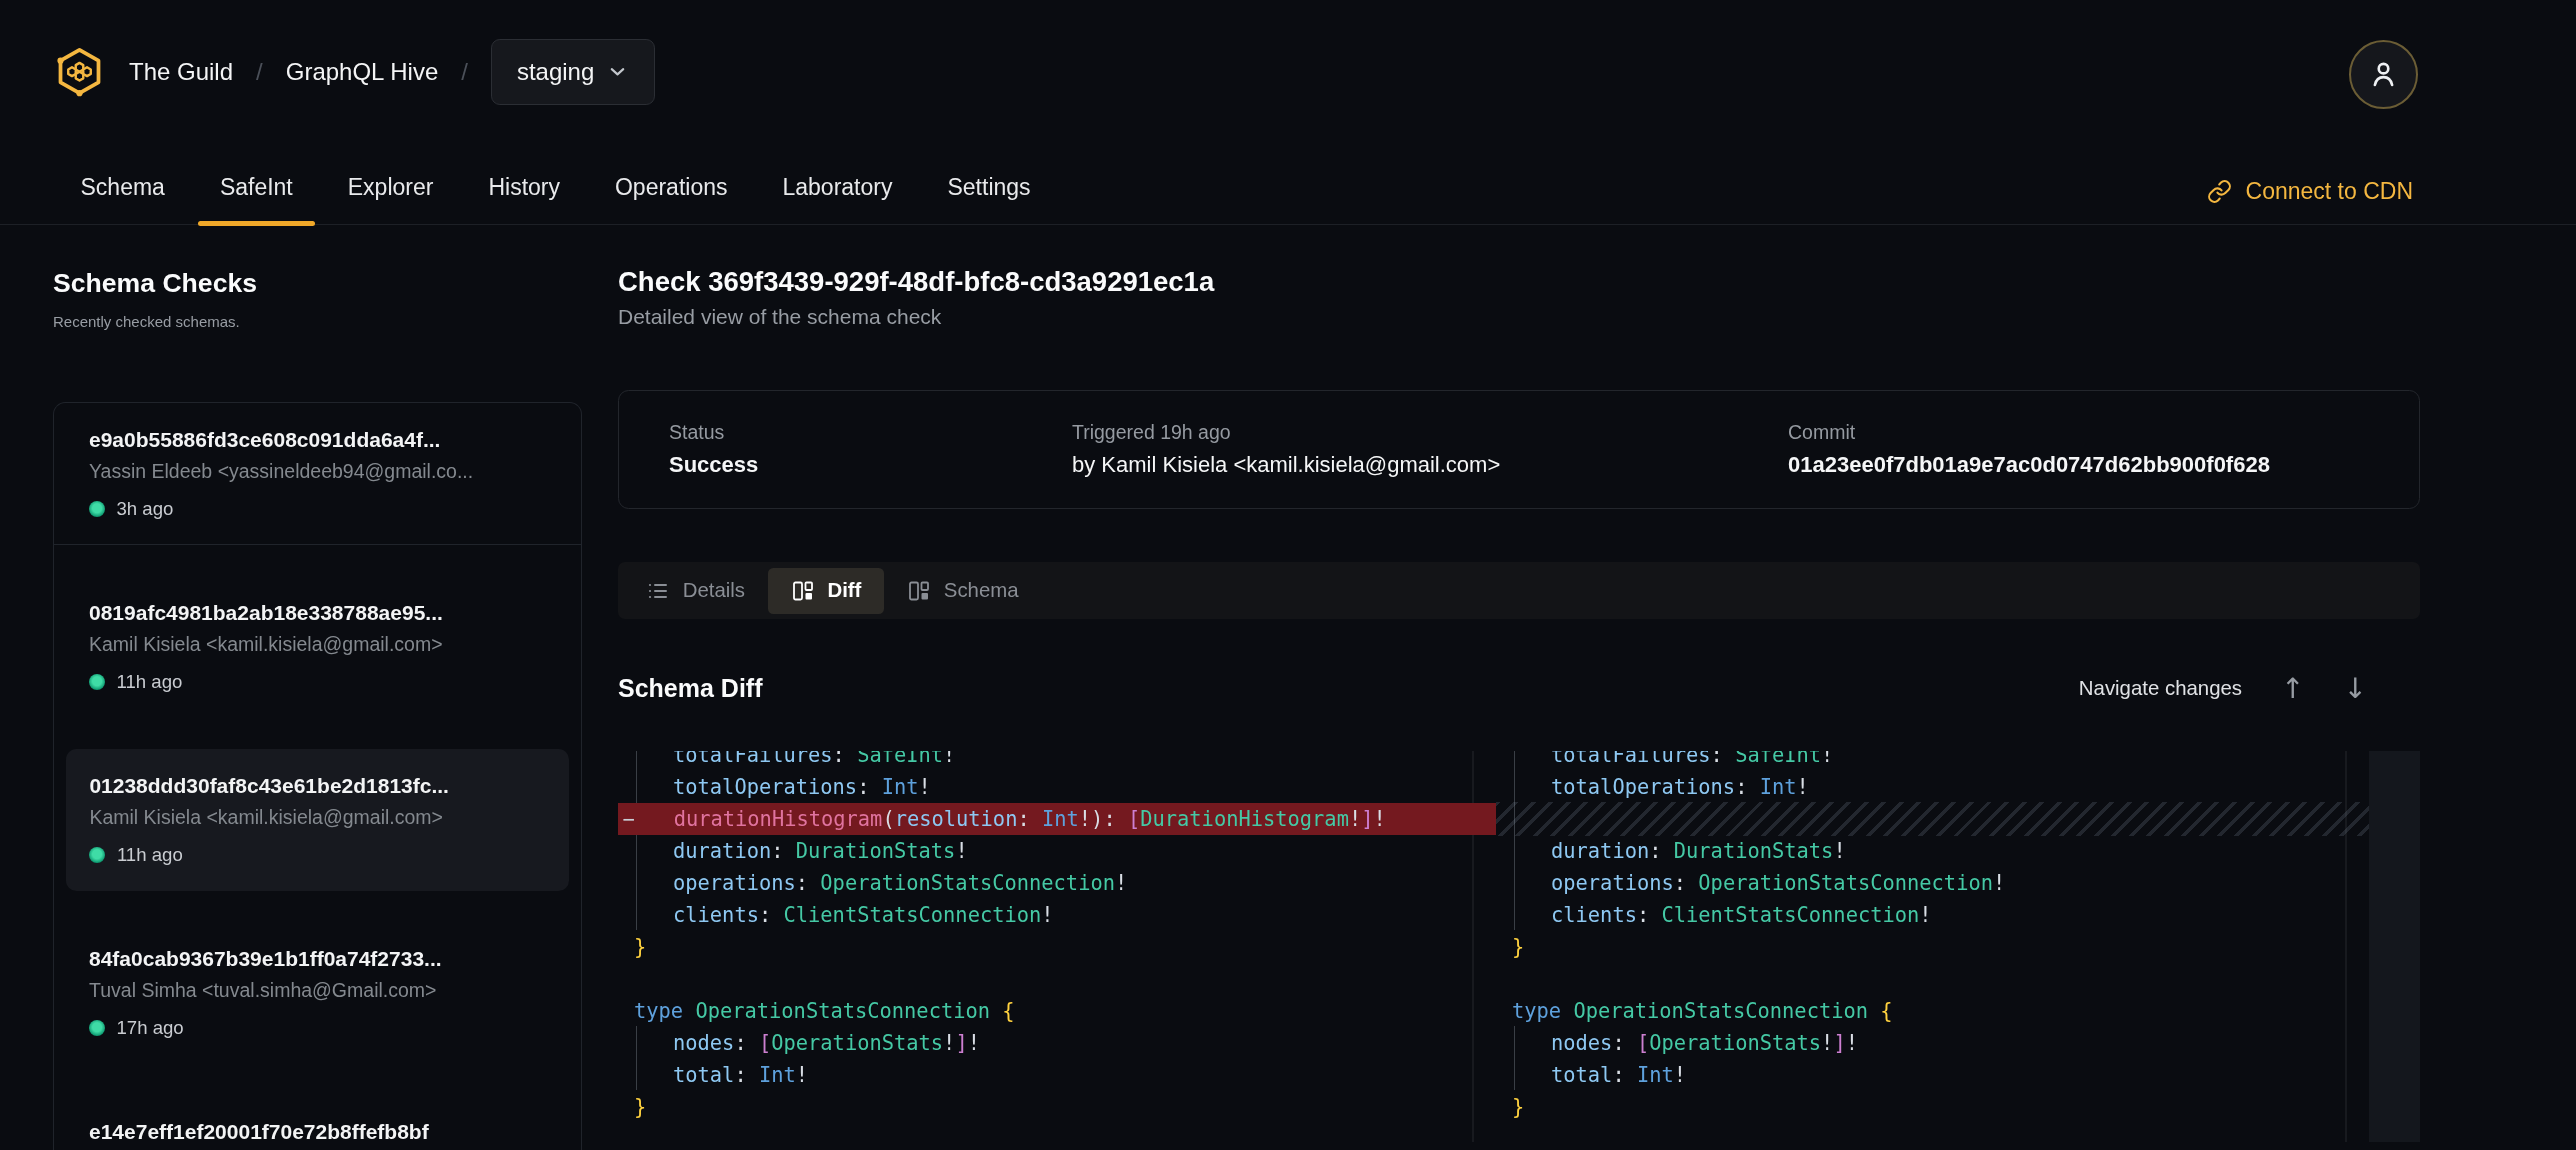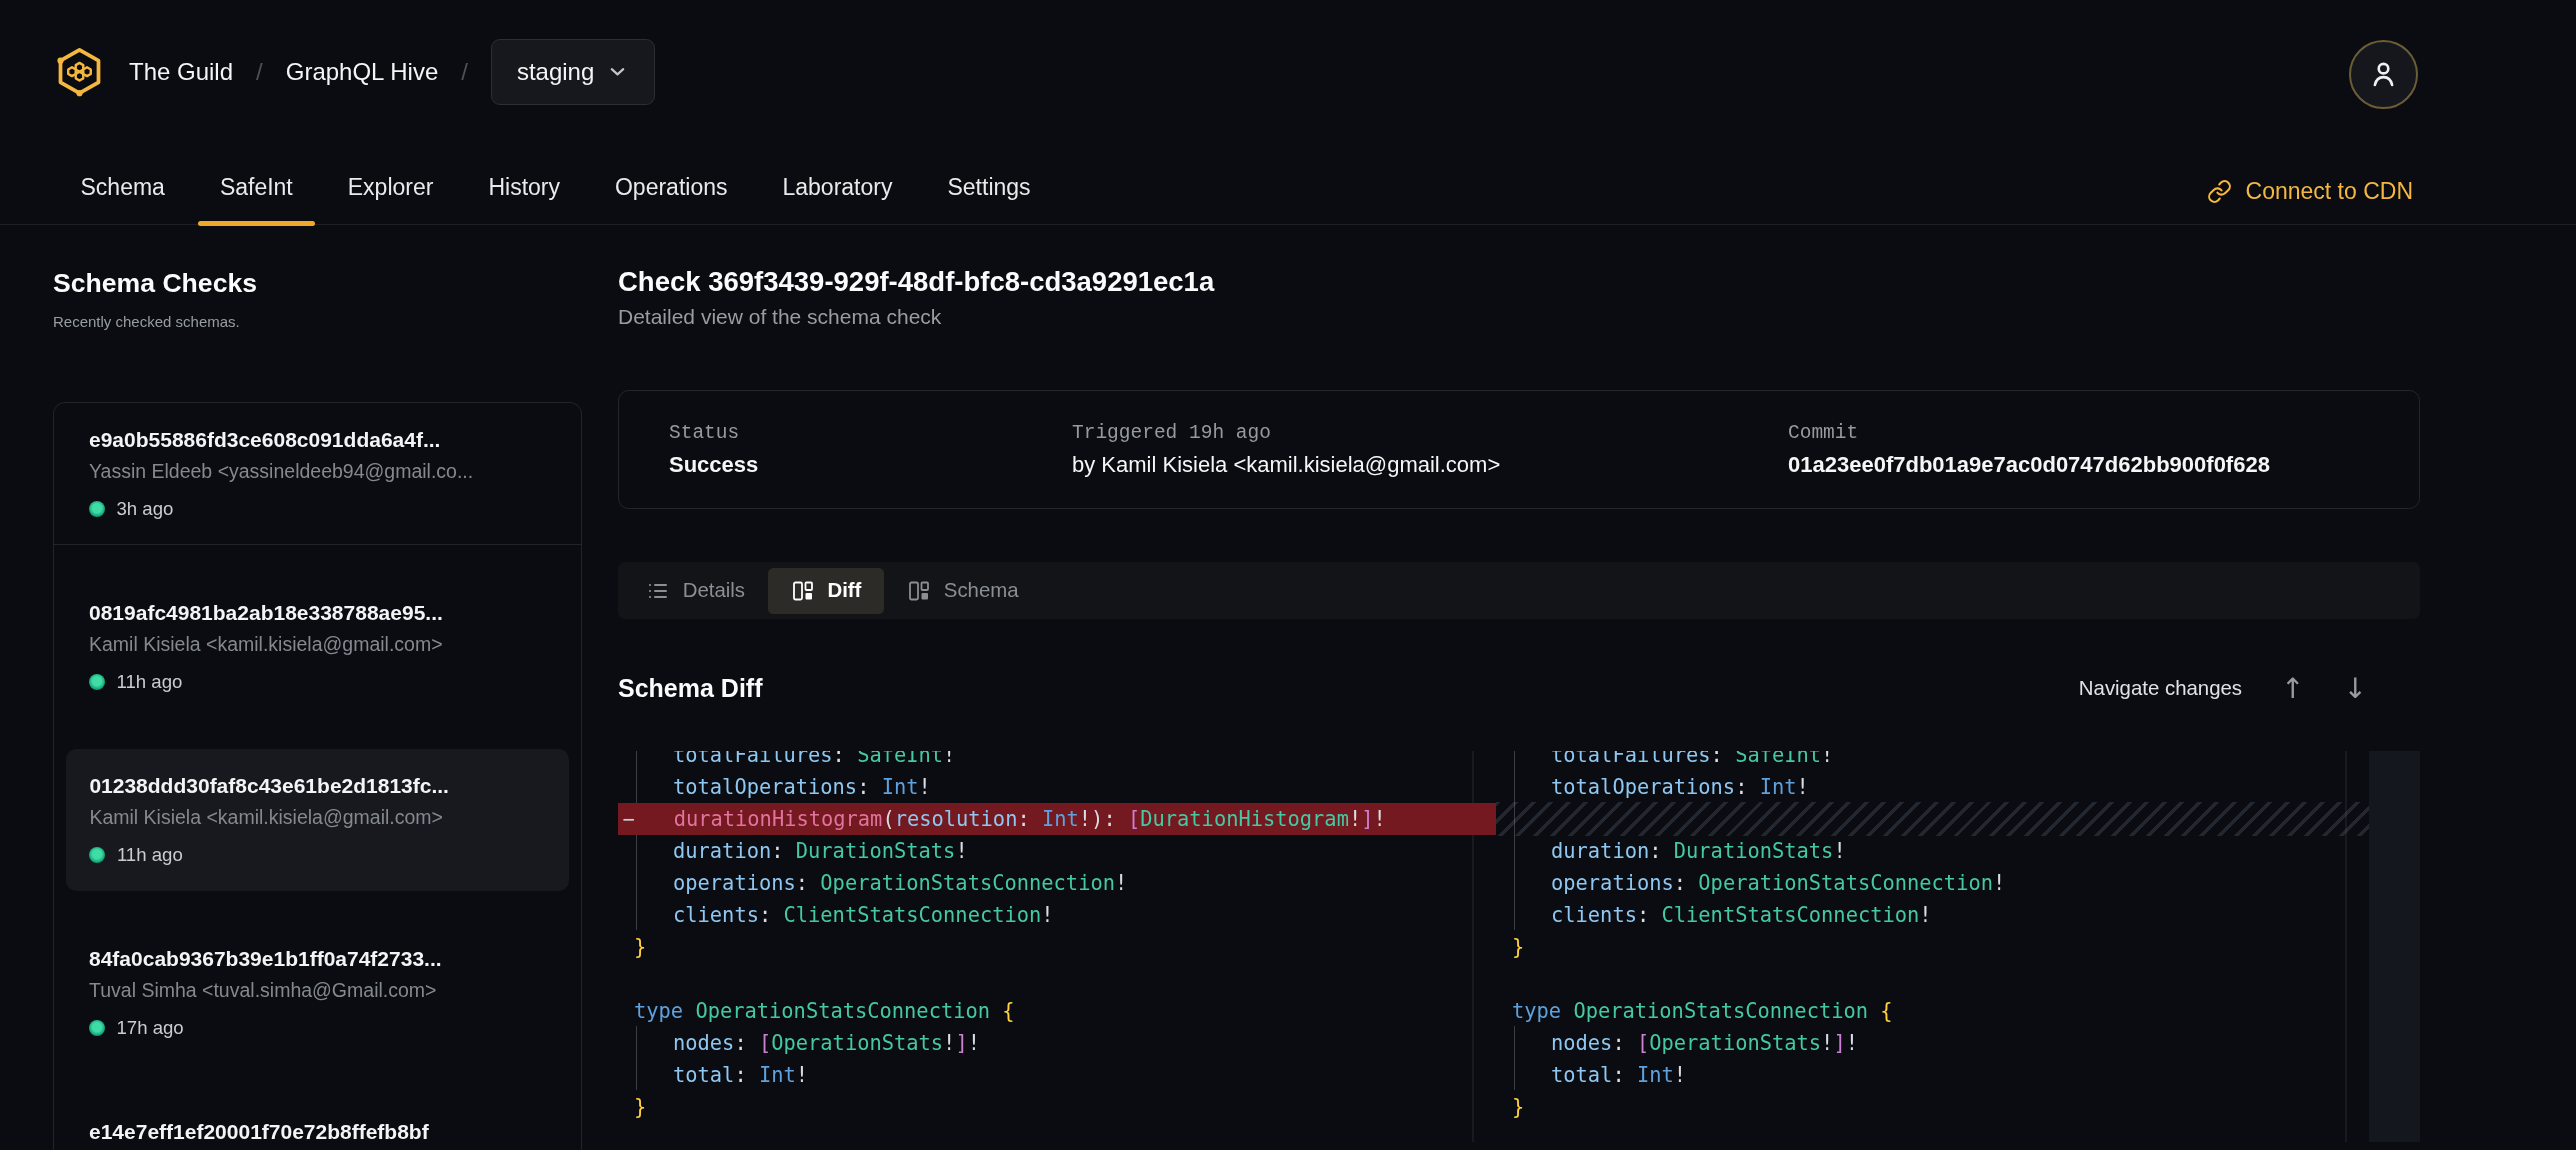--- a/index.html
+++ b/index.html
@@ -49,21 +49,21 @@
   .main { position:absolute; left:618px; top:225px; width:1802px; bottom:0; }
   .check-title { margin-top:41px; font-size:27.5px; font-weight:700; color:#fafbfc; }
   .check-sub { margin-top:7px; font-size:21px; color:#989da4; }
 
   .status-card { margin-top:61px; height:119px; border:0.9px solid #23262c; border-radius:10.6px;
                  display:flex; align-items:center; padding-left:50px; }
   .sc-col { display:flex; flex-direction:column; gap:8px; }
   .sc-col.c1 { width:403px; }
   .sc-col.c2 { flex:1; }
   .sc-col.c3 { width:631px; }
-  .sc-label { font-size:19.5px; color:#959aa1;font-family:Liberation Mono, monospace; }
+  .sc-label { font-size:19.5px; color:#959aa1; }
   .sc-value { font-size:22px; color:#f5f6f7; }
   .sc-value.strong { font-weight:700; }
 
   .tabstrip { margin-top:53px; height:57px; background:#131417; border-radius:7px;
               display:flex; align-items:center; padding:0 5.3px; }
   .vtab { display:flex; align-items:center; gap:12.4px; height:46px; padding:0 23px; border-radius:5.3px;
           font-size:20.4px; color:#8a8e95; cursor:pointer; }
   .vtab.active { background:#2d2b27; color:#ffffff; font-weight:600; }
   .vtab svg { display:block; }
 

